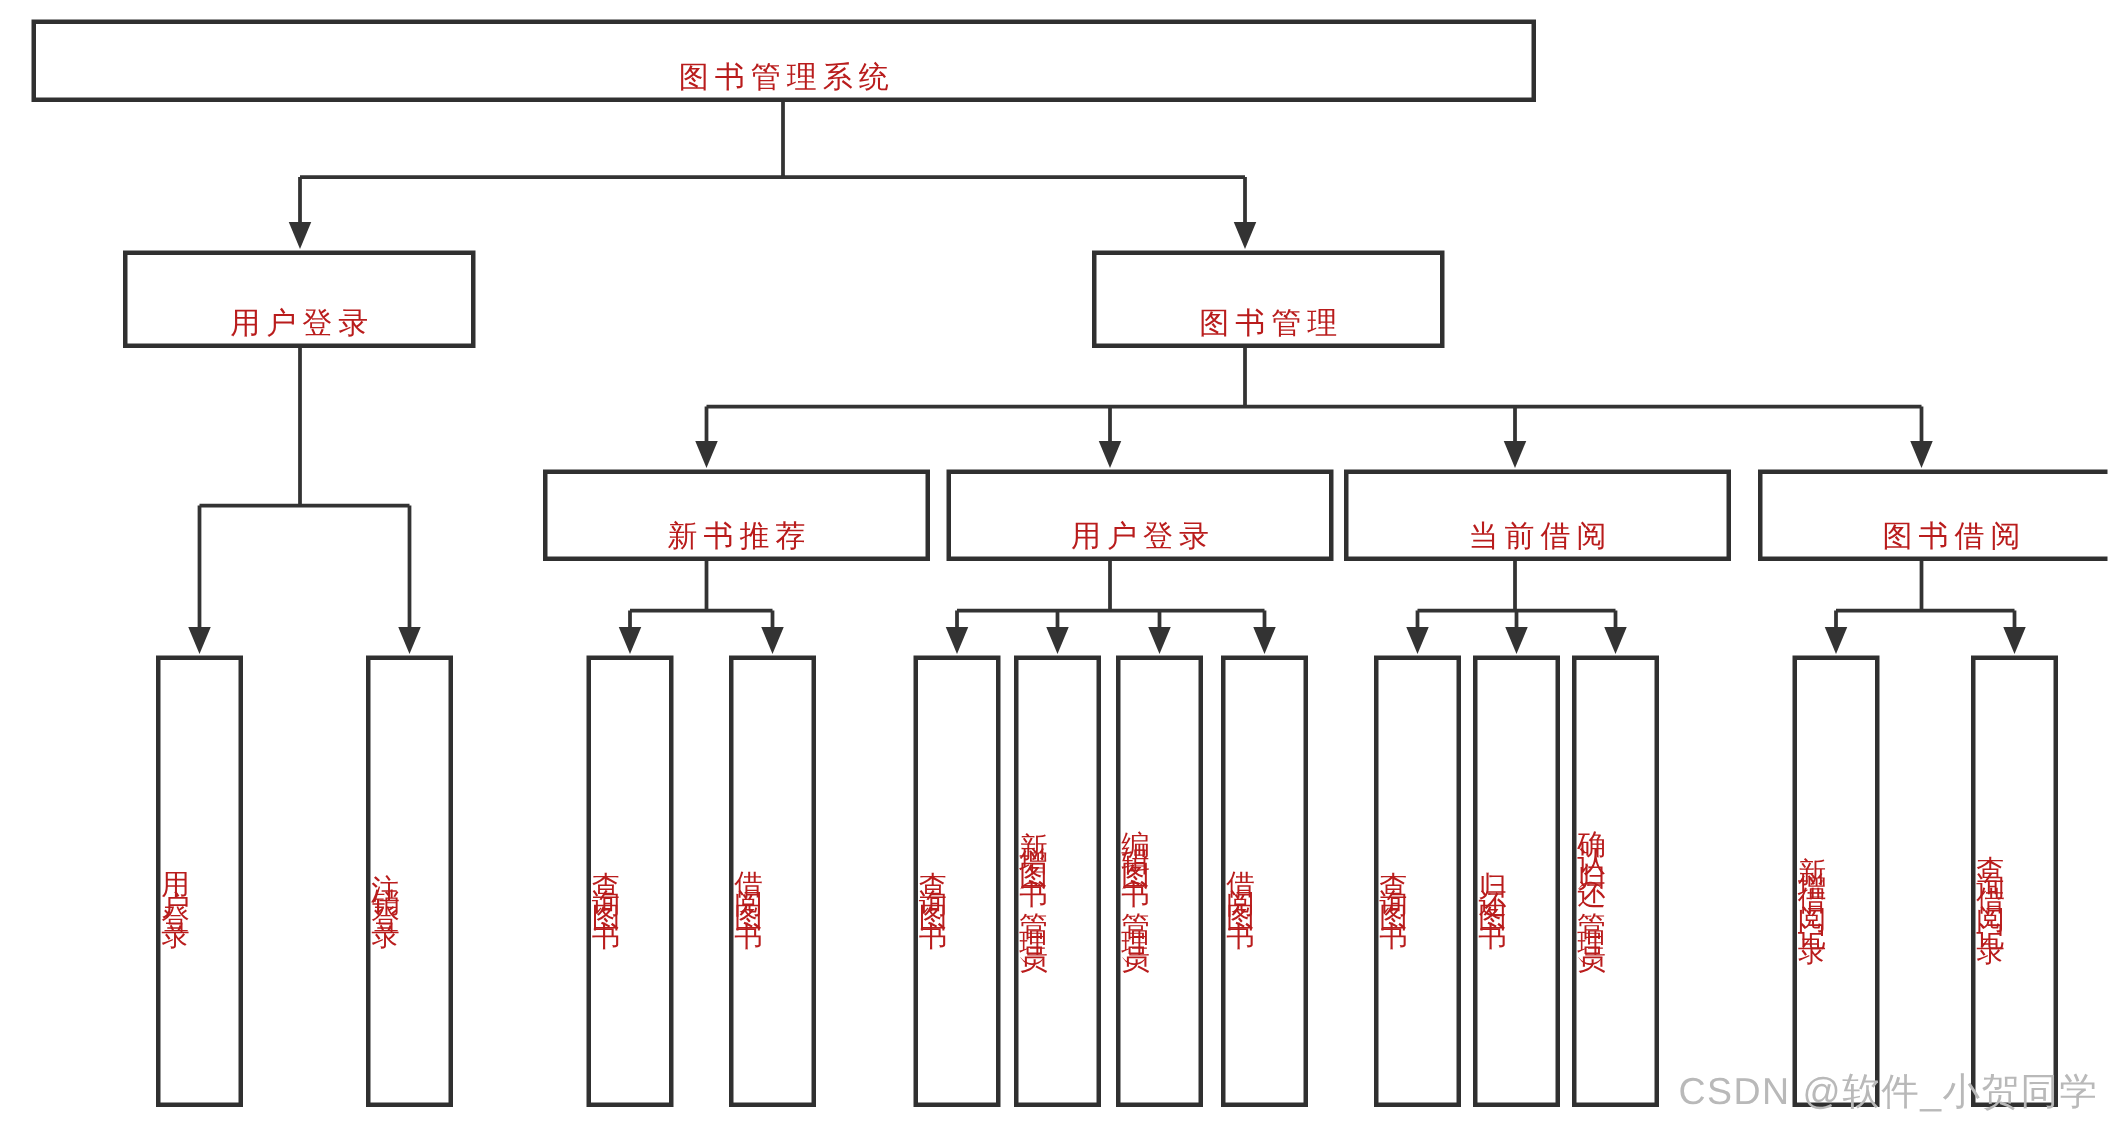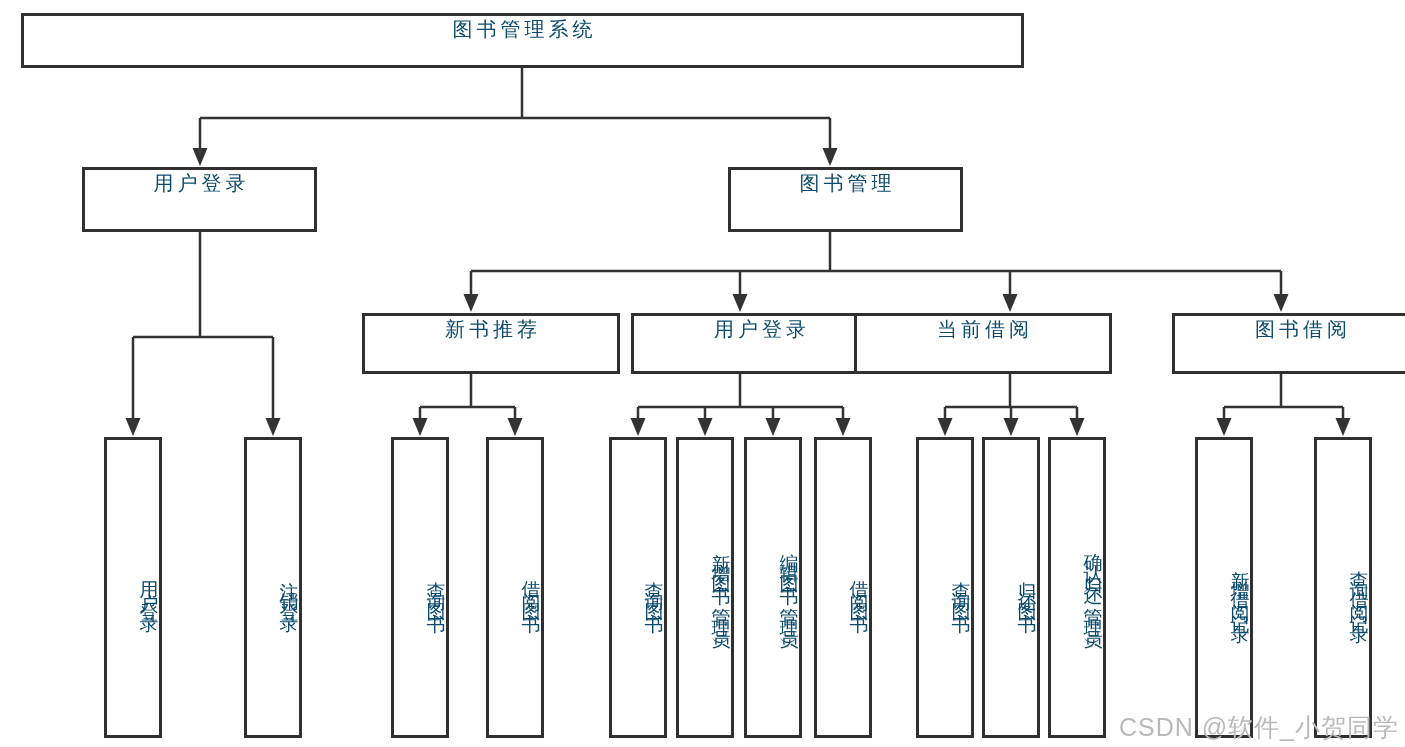--- a/index.html
+++ b/index.html
@@ -12,23 +12,23 @@
   }
   #connector-layer {
     position:absolute; left:0; top:0; width:1405px; height:747px;
     z-index:0;
   }
   .box, .vbox {
     position:absolute;
     box-sizing:border-box;
     background:#ffffff;
     border:3px solid #303030;
-    color:#0c4a6e;
+    color:#b91c1c;
     display:flex;
-    align-items:flex-start;
+    align-items:flex-end;
     justify-content:center;
     z-index:1;
   }
   .box {
     font-size:20px;
     letter-spacing:4px;
     text-indent:4px;
     white-space:nowrap;
   }
   .vbox {
@@ -95,21 +95,21 @@
 <div class="box lvl2" style="left:728px;">
   <span>图书管理</span>
 </div>
 
 <div class="box lvl3" style="left:362px;">
   <span>新书推荐</span>
 </div>
 <div class="box lvl3" style="left:631px;">
   <span>用户登录</span>
 </div>
-<div class="box lvl3" style="left:854px;">
+<div class="box lvl3" style="left:896px;">
   <span>当前借阅</span>
 </div>
 <div class="box lvl3" style="left:1172px;">
   <span>图书借阅</span>
 </div>
 
 <div class="vbox" style="left:104px;">
   <span>用户登录</span>
 </div>
 <div class="vbox" style="left:244px;">

